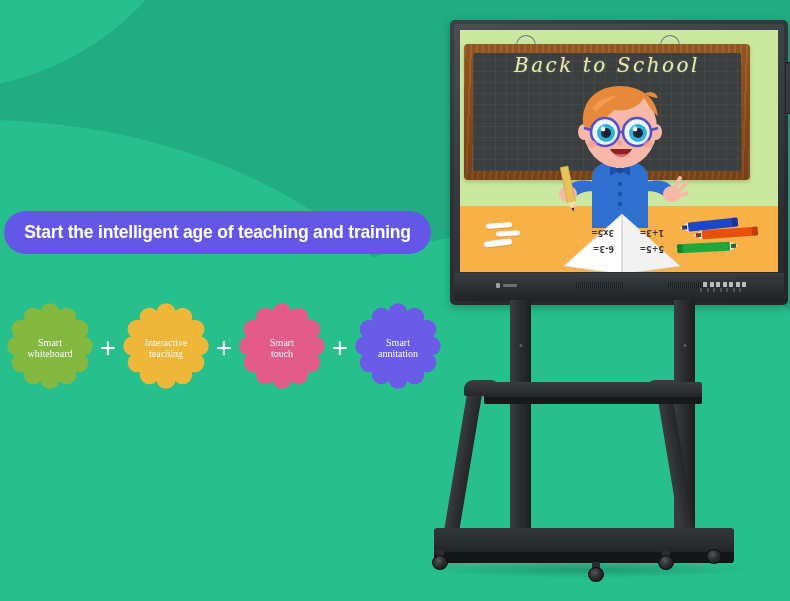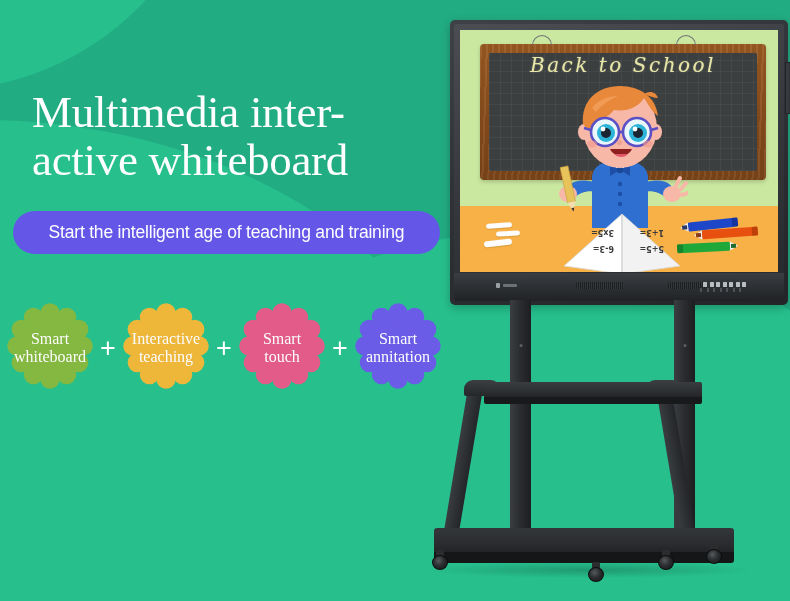--- a/index.html
+++ b/index.html
@@ -63,32 +63,32 @@
     font-size: 45px;
     line-height: 1.07;
     font-weight: 400;
     letter-spacing: -0.3px;
     white-space: pre-line;
   }
 
   
   .subtitle-pill {
     position: absolute;
-    left: 13px;
+    left: 4px;
     top: 211px;
     width: 427px;
     height: 43px;
     background: #6457e8;
     border-radius: 22px;
     display: flex;
     align-items: center;
     justify-content: center;
     color: #ffffff;
     font-size: 17.5px;
-    font-weight: normal;
+    font-weight: bold;
     letter-spacing: -0.2px;
   }
 
   
   .features {
     position: absolute;
     left: 4px;
     top: 300px;
     width: 440px;
     height: 96px;
@@ -108,21 +108,21 @@
   }
   .badge-label {
     position: absolute;
     inset: 0;
     display: flex;
     align-items: center;
     justify-content: center;
     text-align: center;
     color: #ffffff;
     font-family: "Liberation Serif", "DejaVu Serif", serif;
-    font-size: 16px;
+    font-size: 10px;
     line-height: 1.12;
     white-space: pre-line;
     padding: 0 4px;
     text-shadow: 0 0 1px rgba(0,0,0,0.07);
   }
   .plus-sep {
     flex: 0 0 auto;
     width: 24px;
     text-align: center;
     color: #ffffff;
@@ -239,21 +239,21 @@
     background: repeating-linear-gradient(90deg, #5a5f63 0 2px, transparent 2px 6.5px);
     opacity: 0.75;
   }
 
   
   .wall      { position: absolute; left: 0; top: 0; width: 100%; height: 176px; background: #cbe8a0; }
   .desk      { position: absolute; left: 0; bottom: 0; width: 100%; height: 66px; background: #f7b146; }
 
   .chalkboard-frame {
     position: absolute;
-    left: 20px;
+    left: 4px;
     top: 14px;
     width: 286px;
     height: 136px;
     background: linear-gradient(180deg, #9a5a22 0%, #8a4e1c 48%, #7b4418 100%);
     border-radius: 4px;
     box-shadow: 0 2px 4px rgba(0,0,0,0.18);
   }
   .chalkboard-frame::before {
     content: "";
     position: absolute;
@@ -434,22 +434,20 @@
 </style>
 </head>
 <body>
 
 <div id="banner">
 
   <div class="swoosh-topleft"></div>
   <div class="swoosh-midleft"></div>
   <div class="swoosh-bottomright"></div>
 
-  <h1 class="headline">Multimedia inter-
-active whiteboard</h1>
 
   <div class="subtitle-pill">
     <span>Start the intelligent age of teaching and training</span>
   </div>
 
   <div class="features">
 
     <div class="badge-wrap">
       <svg class="badge-scallop" viewBox="0 0 100 100">
         <g id="scal1"></g>

